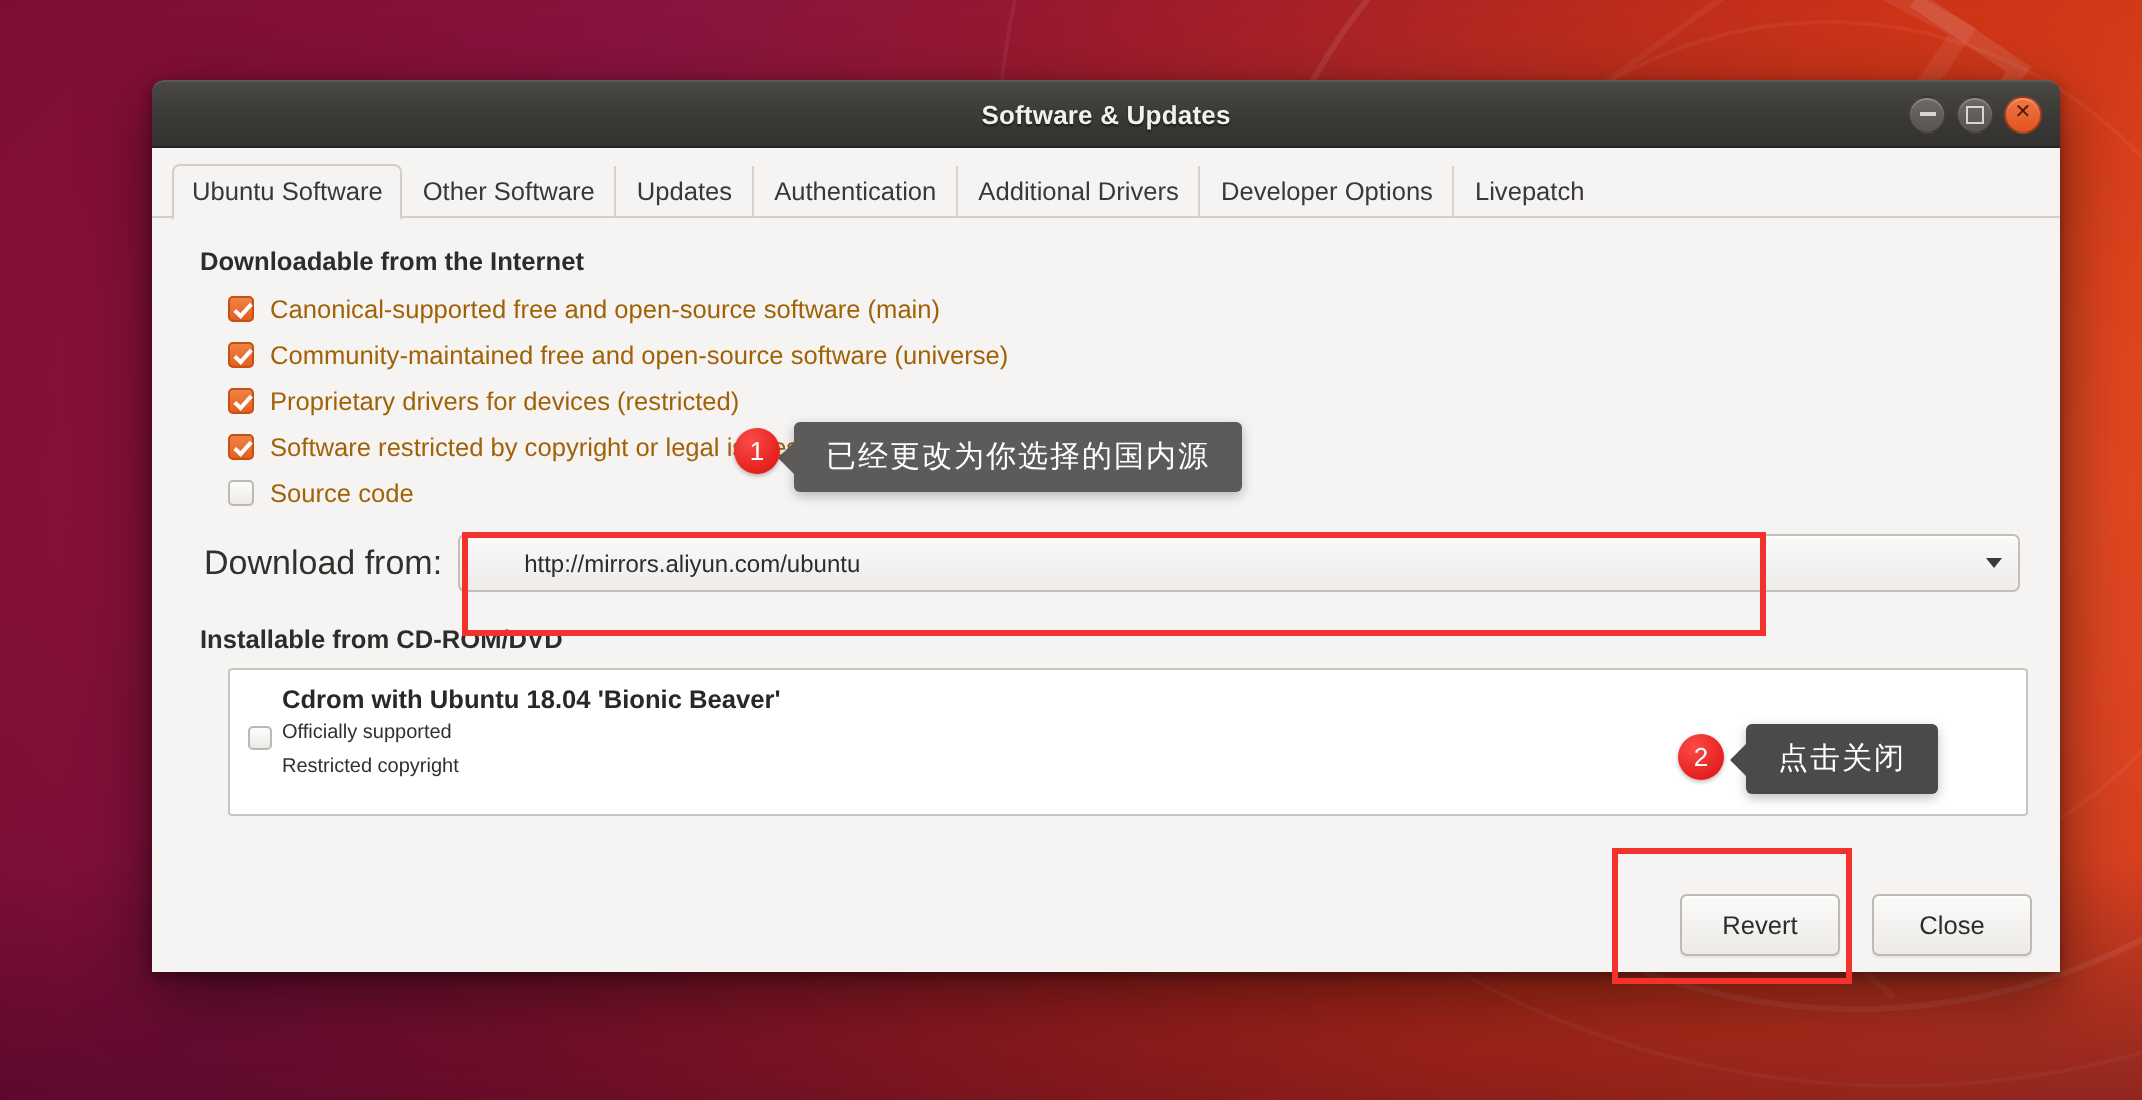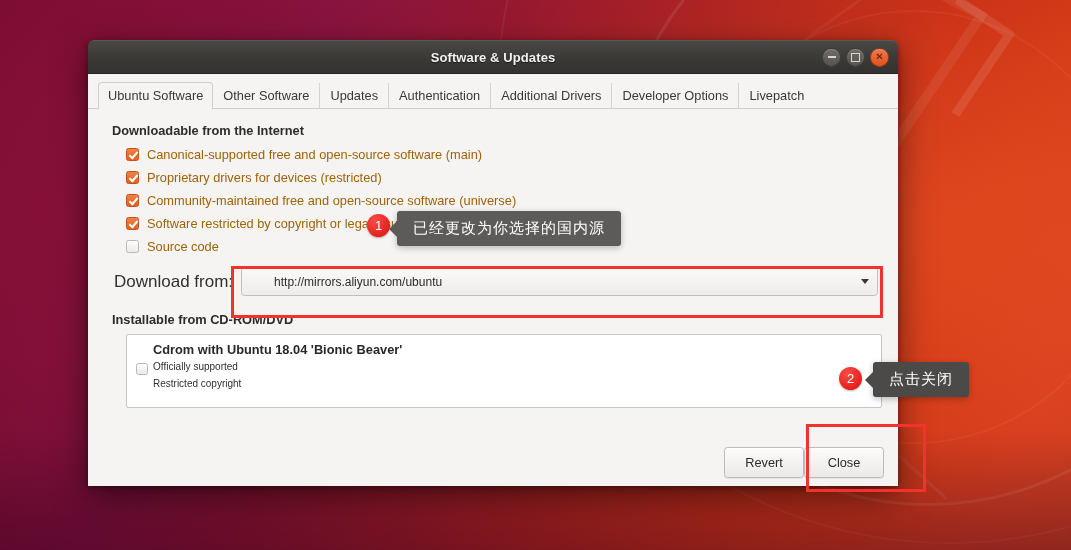--- a/index.html
+++ b/index.html
@@ -75,23 +75,23 @@
   .streak.s2 { width: 250px; right: 60px; top: 330px; transform: rotate(42deg); }
   .glow-bottom {
     position: absolute;
     left: 0; right: 0; bottom: 0; height: 120px;
     background: linear-gradient(180deg, rgba(40,0,25,0.0), rgba(50,0,28,0.35));
   }
 
   
   #window {
     position: absolute;
-    left: 88px;
+    left: 76px;
     top: 40px;
-    width: 810px;
+    width: 954px;
     height: 446px;
     box-shadow: 0 10px 34px rgba(0,0,0,0.50), 0 2px 6px rgba(0,0,0,0.35);
     border-radius: 6px 6px 0 0;
     overflow: hidden;
   }
   #titlebar {
     height: 32px;
     background: linear-gradient(180deg, #4a4845 0%, #3b3936 55%, #343230 100%);
     border-bottom: 1px solid #272523;
     border-top: 1px solid #5b5955;
@@ -270,21 +270,21 @@
     border: 1px solid #bcb8b4;
     box-sizing: border-box;
   }
 
   
   #footer {
     position: absolute;
     right: 14px;
     bottom: 10px;
     display: flex;
-    gap: 0;
+    gap: 16px;
   }
   .btn {
     min-width: 78px;
     height: 29px;
     background: linear-gradient(180deg,#fcfbfa,#eceae7);
     border: 1px solid #bdb9b5;
     border-radius: 3.5px;
     font-size: 12.8px;
     color: #2e2c2a;
     display: flex; align-items: center; justify-content: center;
@@ -389,26 +389,26 @@
 
       <div class="section-title">Downloadable from the Internet</div>
 
       <div class="cbrow">
         <span class="cbox on"></span>
         <span class="cblabel">Canonical-supported free and open-source software (main)</span>
       </div>
 
       <div class="cbrow">
         <span class="cbox on"></span>
-        <span class="cblabel">Proprietary drivers for devices (restricted)</span>
+        <span class="cblabel">Community-maintained free and open-source software (universe)</span>
       </div>
 
       <div class="cbrow">
         <span class="cbox on"></span>
-        <span class="cblabel">Community-maintained free and open-source software (universe)</span>
+        <span class="cblabel">Proprietary drivers for devices (restricted)</span>
       </div>
 
       <div class="cbrow">
         <span class="cbox on"></span>
         <span class="cblabel">Software restricted by copyright or legal issues (multiverse)</span>
       </div>
 
       <div class="cbrow">
         <span class="cbox off"></span>
         <span class="cblabel">Source code</span>

